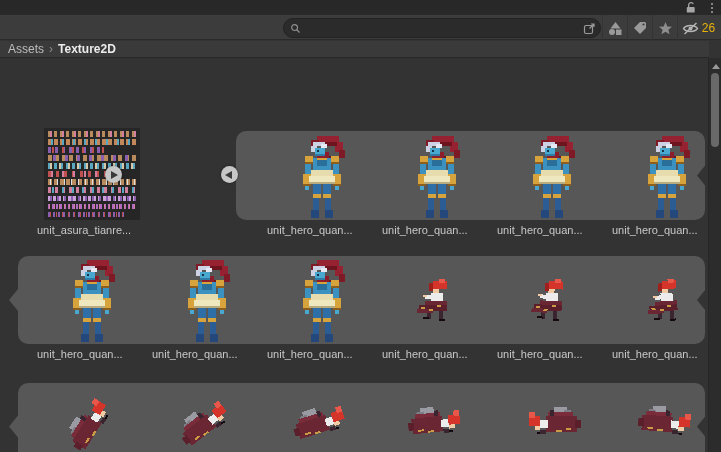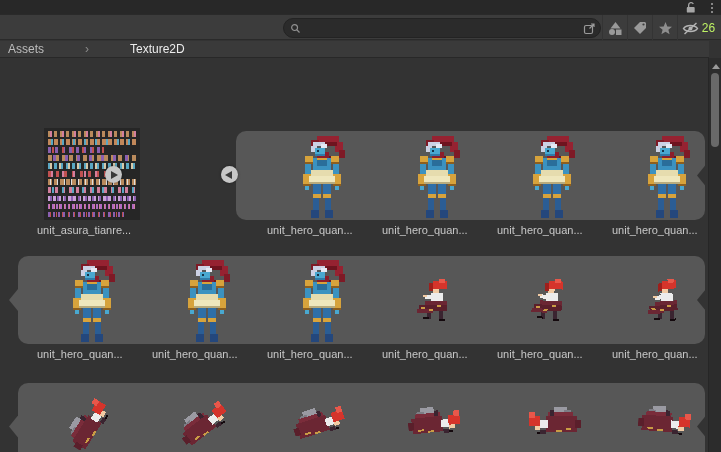--- a/index.html
+++ b/index.html
@@ -18,28 +18,28 @@
   .toolbar{position:absolute;left:0;top:14px;width:721px;height:26px;background:#3c3c3c;
            border-top:1px solid #2a2a2a;border-bottom:1px solid #2a2a2a;}
   .search{position:absolute;left:283px;top:3px;width:318px;height:20px;background:#2b2b2b;
           border:1px solid #232323;border-radius:10px;display:flex;align-items:center;padding:0 4px 0 6px;}
   .search input{flex:1;background:transparent;border:none;outline:none;color:#dddddd;
           font-size:12px;font-family:"Liberation Sans",sans-serif;min-width:0;}
   .tb-icons{position:absolute;right:2px;top:0;height:26px;display:flex;align-items:stretch;}
   .tb-btn{display:flex;align-items:center;justify-content:center;width:25px;
           border-left:1px solid #343434;}
   .tb-btn.wide{width:42px;gap:2px;}
-  .cnt{font-size:12px;color:#bef264;}
+  .cnt{font-size:12px;color:#eab308;}
 
   
   .crumbs{position:absolute;left:0;top:41px;width:709px;height:17px;background:#3a3a3a;
           border-bottom:1px solid #282828;display:flex;align-items:center;padding-left:8px;
-          font-size:12px;color:#bdbdbd;gap:36px;}
+          font-size:12px;color:#bdbdbd;}
   .crumbs .sep{margin:0 5px;color:#8a8a8a;}
-  .crumbs b{color:#ececec;font-weight:normal;}
+  .crumbs b{color:#ececec;font-weight:bold;}
 
   
   .content{position:absolute;left:0;top:58px;width:721px;height:394px;background:#333333;overflow:hidden;}
 
   .strip{position:absolute;background:#575757;border-radius:10px;}
   .notch-r{position:absolute;right:-1px;top:50%;transform:translateY(-50%);width:9px;height:22px;
            background:#333333;clip-path:polygon(100% 0,0 50%,100% 100%);}
   .tab-l{position:absolute;left:-9px;top:50%;transform:translateY(-50%);width:9px;height:22px;
          background:#575757;clip-path:polygon(100% 0,0 50%,100% 100%);}
 

